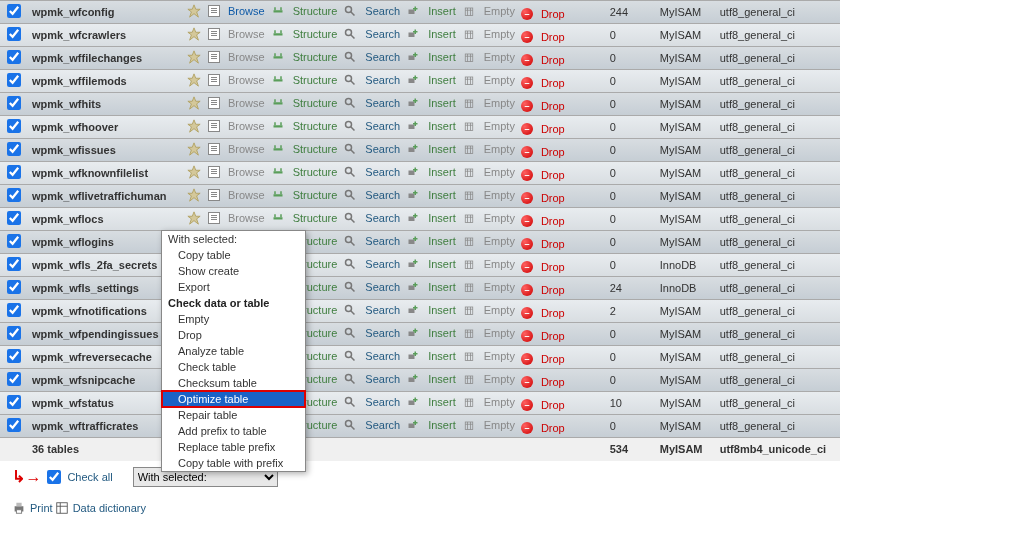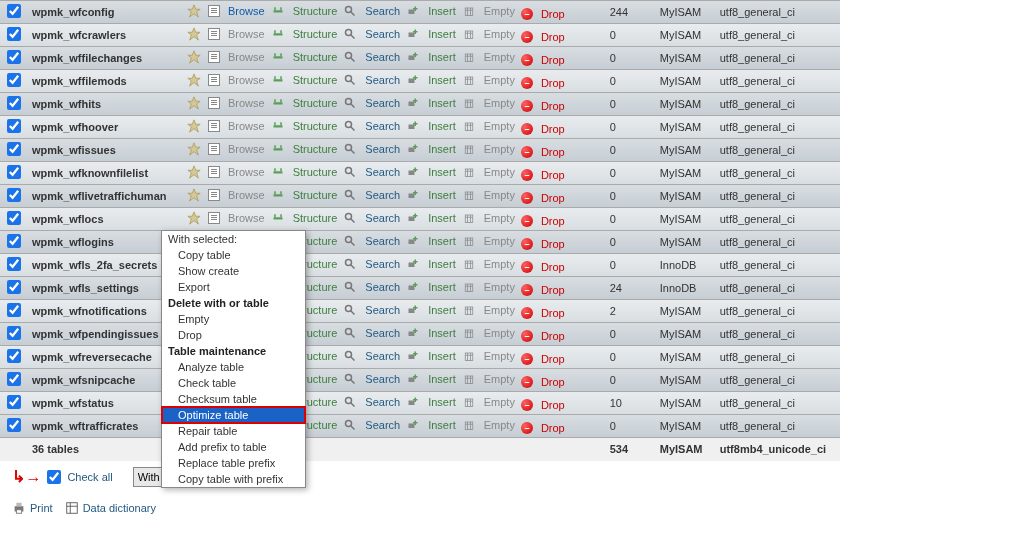--- a/index.html
+++ b/index.html
@@ -33,21 +33,21 @@
 .al-browse.has { color: #0e5aa7; }
 .al-struct { color: #3f7e3f; }
 .al-search { color: #235a81; }
 .al-insert { color: #3f7e3f; }
 .al-empty { color: #888; }
 .al-drop { color: #cc0000; }
 .footer-bar { display:flex; align-items:center; gap:6px; padding: 6px 12px; }
 .arrow { color:#d00; font-size: 16px; font-weight:bold; }
 .checkall-label { color: #235a81; cursor:pointer; }
 select.withsel { width: 145px; height: 20px; font-size: 11px; background:#e8e8e8; border:1px solid #888; }
-.bottom-links { padding: 8px 12px; color:#235a81; display:flex; gap:12px; }
+.bottom-links { padding: 8px 12px; color:#235a81; display:flex; gap:2px; }
 .bottom-links span { display:inline-flex; align-items:center; gap:4px; cursor:pointer; }
 .print-icon svg { fill:#555; }
 .dict-icon svg { fill:#555; }
 
 .popmenu { position:absolute; left:161px; top:230px; width:145px; background:#fff; border:1px solid #888; box-shadow: 2px 2px 6px rgba(0,0,0,0.3); font-size:11px; z-index:10; }
 .popmenu .hdr { font-weight: normal; padding:2px 6px; color:#333; }
 .popmenu .grp { font-weight: bold; padding:2px 6px; color:#222; }
 .popmenu .itm { padding:2px 14px 2px 16px; color:#333; cursor:pointer; }
 .popmenu .itm.sel { background:#1a62c6; color:#fff; outline: 2px solid #d00; outline-offset:-1px; }
 </style>
@@ -805,24 +805,23 @@
     <span>Data dictionary</span>
   </span>
 </div>
 
 <div class="popmenu">
   <div class="hdr">With selected:</div>
   <div id="menu-items">
       <div class="itm">Copy table</div>
       <div class="itm">Show create</div>
       <div class="itm">Export</div>
-      <div class="grp">Delete with or table</div>
+      <div class="grp">Check data or table</div>
       <div class="itm">Empty</div>
       <div class="itm">Drop</div>
-      <div class="grp">Table maintenance</div>
       <div class="itm">Analyze table</div>
       <div class="itm">Check table</div>
       <div class="itm">Checksum table</div>
       <div class="itm sel">Optimize table</div>
       <div class="itm">Repair table</div>
       <div class="itm">Add prefix to table</div>
       <div class="itm">Replace table prefix</div>
       <div class="itm">Copy table with prefix</div>
     </div>
 </div>

